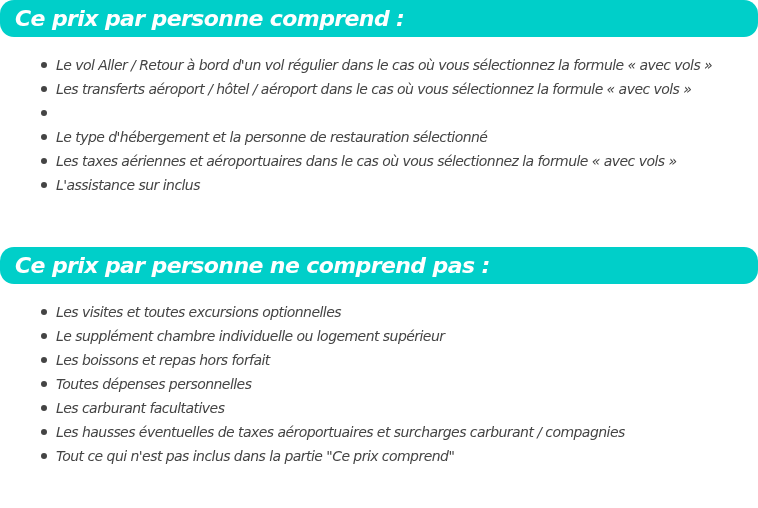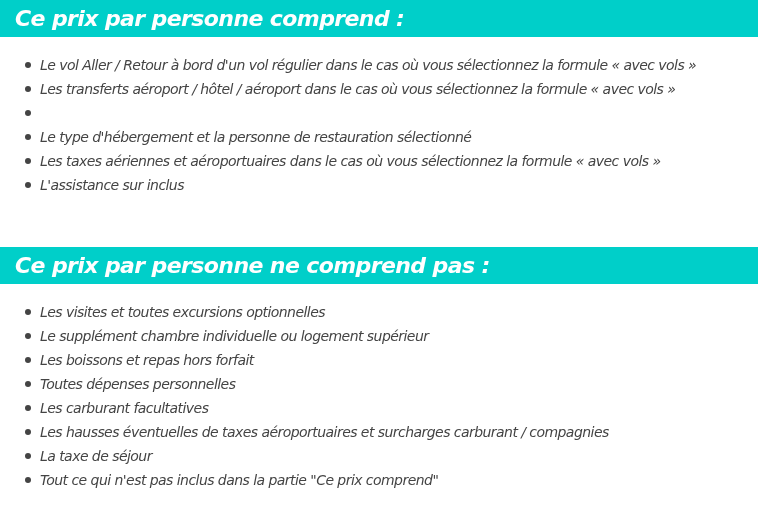--- a/index.html
+++ b/index.html
@@ -2,26 +2,26 @@
 <html><head>
 <meta charset="utf-8">
 <style>
   html, body { margin: 0; padding: 0; background: #ffffff; }
   body { width: 758px; height: 508px; overflow: hidden; position: relative; font-family: "DejaVu Sans", sans-serif; }
   .section-header {
     position: absolute; left: 0; width: 758px; height: 37px;
     background: #00cfc9; color: #ffffff;
     font-family: "DejaVu Sans", sans-serif; font-style: italic; font-weight: bold;
     font-size: 22px; line-height: 37px; box-sizing: border-box; padding-left: 15px;
-    letter-spacing: -0.6px; white-space: nowrap;
+    letter-spacing: -0.6px; white-space: nowrap; border-radius: 14px;
   }
   #header-included { top: 0; }
   #header-excluded { top: 247px; }
   .list {
-    position: absolute; left: 0; margin: 0; padding: 0; list-style: none; width: 666px;
+    position: absolute; left: 16px; margin: 0; padding: 0; list-style: none; width: 666px;
   }
   #list-included { top: 53px; }
   #list-excluded { top: 300px; }
   .list li {
     position: relative; height: 24px; line-height: 24px;
     padding-left: 40px; color: #444444;
     font-family: "DejaVu Sans", sans-serif; font-style: italic; font-size: 14px;
     letter-spacing: -0.55px; white-space: nowrap;
   }
   .bullet {
@@ -45,15 +45,14 @@
 
 <div class="section-header" id="header-excluded">Ce prix par personne ne comprend pas :</div>
 
 <ul class="list" id="list-excluded">
   <li><span class="bullet"></span><span>Les visites et toutes excursions optionnelles</span></li>
   <li><span class="bullet"></span><span>Le supplément chambre individuelle ou logement supérieur</span></li>
   <li><span class="bullet"></span><span>Les boissons et repas hors forfait</span></li>
   <li><span class="bullet"></span><span>Toutes dépenses personnelles</span></li>
   <li><span class="bullet"></span><span>Les carburant facultatives</span></li>
   <li><span class="bullet"></span><span>Les hausses éventuelles de taxes aéroportuaires et surcharges carburant / compagnies</span></li>
-  <li><span class="bullet"></span><span>La taxe de séjour</span></li>
   <li><span class="bullet"></span><span>Tout ce qui n'est pas inclus dans la partie "Ce prix comprend"</span></li>
 </ul>
 
 </body></html>

